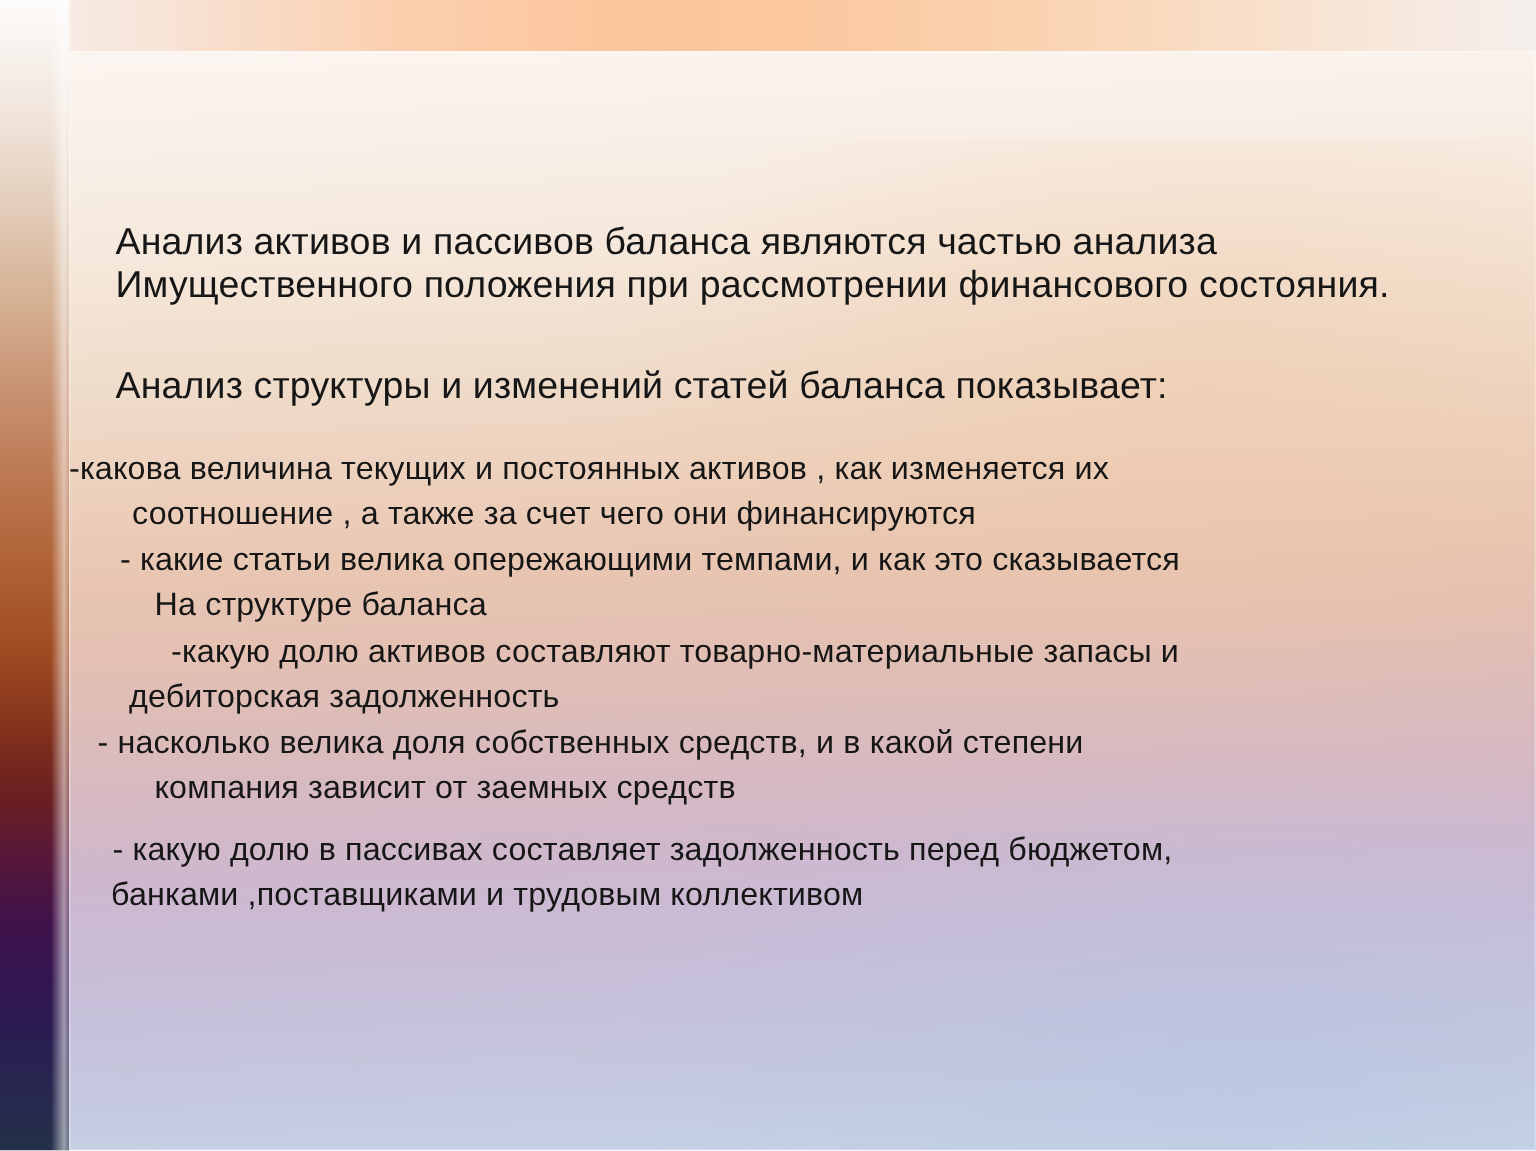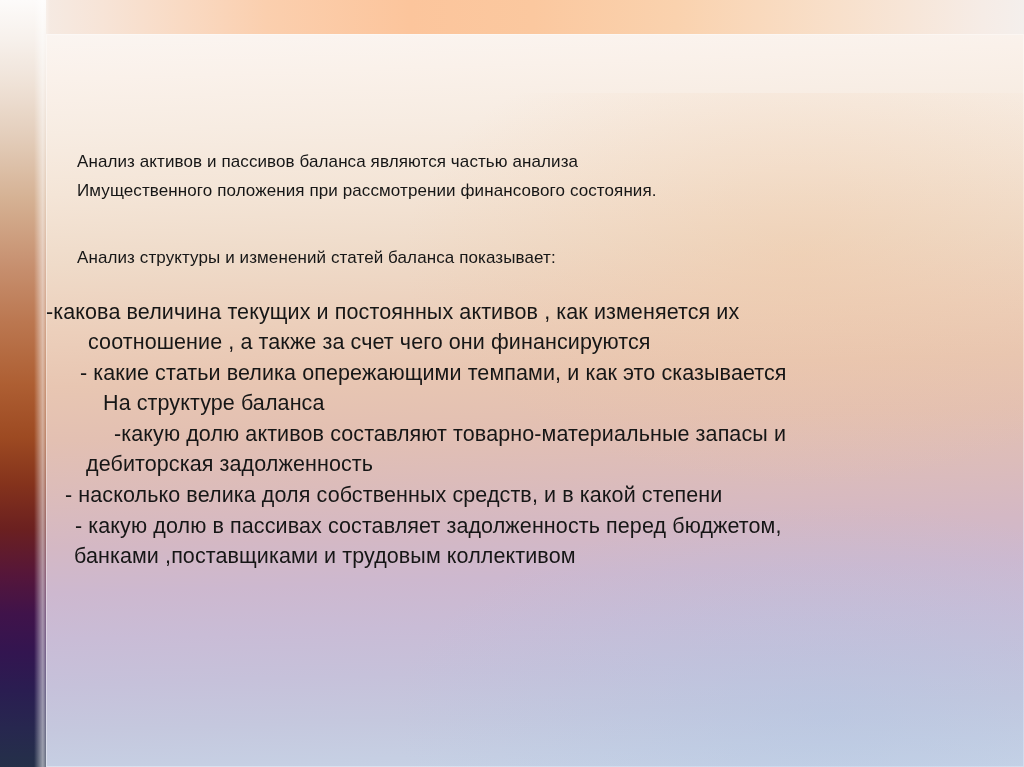--- a/index.html
+++ b/index.html
@@ -135,21 +135,21 @@
   
   .content {
     position: relative;
     z-index: 2;
     padding: 0;
   }
 
   .para {
     position: absolute;
     color: #161616;
-    font-size: 17px;
+    font-size: 25px;
     line-height: 29px;
     letter-spacing: 0.1px;
     white-space: pre-line;
     font-weight: 400;
   }
 
   
   .p-intro {
     left: 31px;
     top: 113px;
@@ -189,21 +189,21 @@
   .b3 .l1 { padding-left: 68px; }
   .b3 .l2 { padding-left: 40px; }
   .b4 .l1 { padding-left: 19px; }
   .b4 .l2 { padding-left: 57px; }
   .b5 .l1 { padding-left: 29px; }
   .b5 .l2 { padding-left: 28px; }
 
   .b2 { margin-top: 1px; }
   .b3 { margin-top: 1px; }
   .b4 { margin-top: 1px; }
-  .b5 { margin-top: 1px; }
+  .b5 { margin-top: 11px; }
 </style>
 </head>
 <body>
 
 <div id="slide-viewer">
 
   <div class="top-band"></div>
 
   <div class="left-ribbon"></div>
   <div class="left-ribbon-feather"></div>
@@ -228,20 +228,21 @@
           <span class="l2">На структуре баланса</span>
         </div>
 
         <div class="bullet b3">
           <span class="l1">-какую долю активов составляют товарно-материальные запасы и</span>
           <span class="l2">дебиторская задолженность</span>
         </div>
 
         <div class="bullet b4">
           <span class="l1">- насколько велика доля собственных средств, и в какой степени</span>
+          <span class="l2">компания зависит от заемных средств</span>
         </div>
 
         <div class="bullet b5">
           <span class="l1">- какую долю в пассивах составляет задолженность перед бюджетом,</span>
           <span class="l2">банками ,поставщиками и трудовым коллективом</span>
         </div>
 
       </div>
     </div>
   </div>

